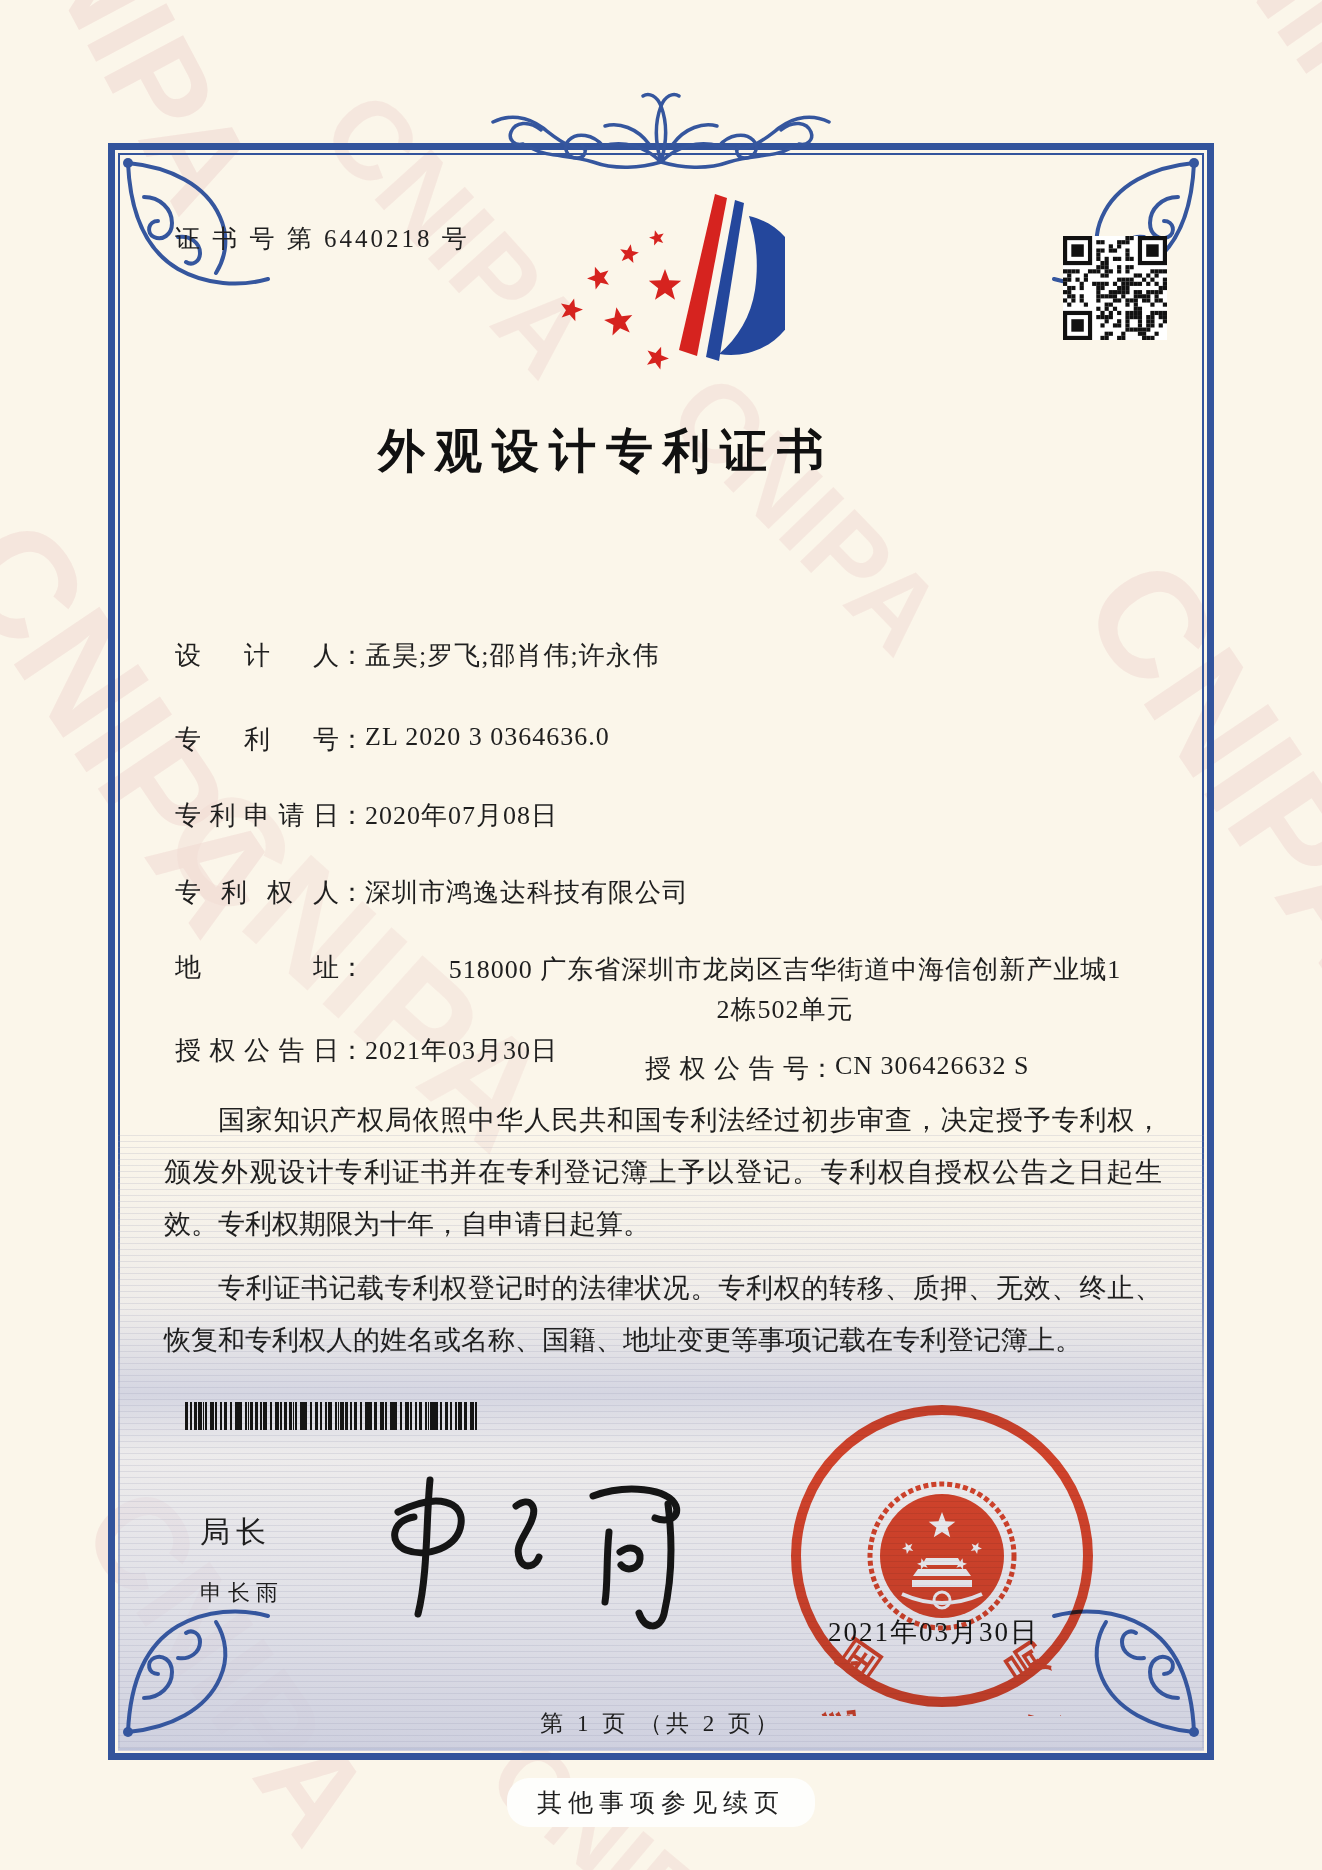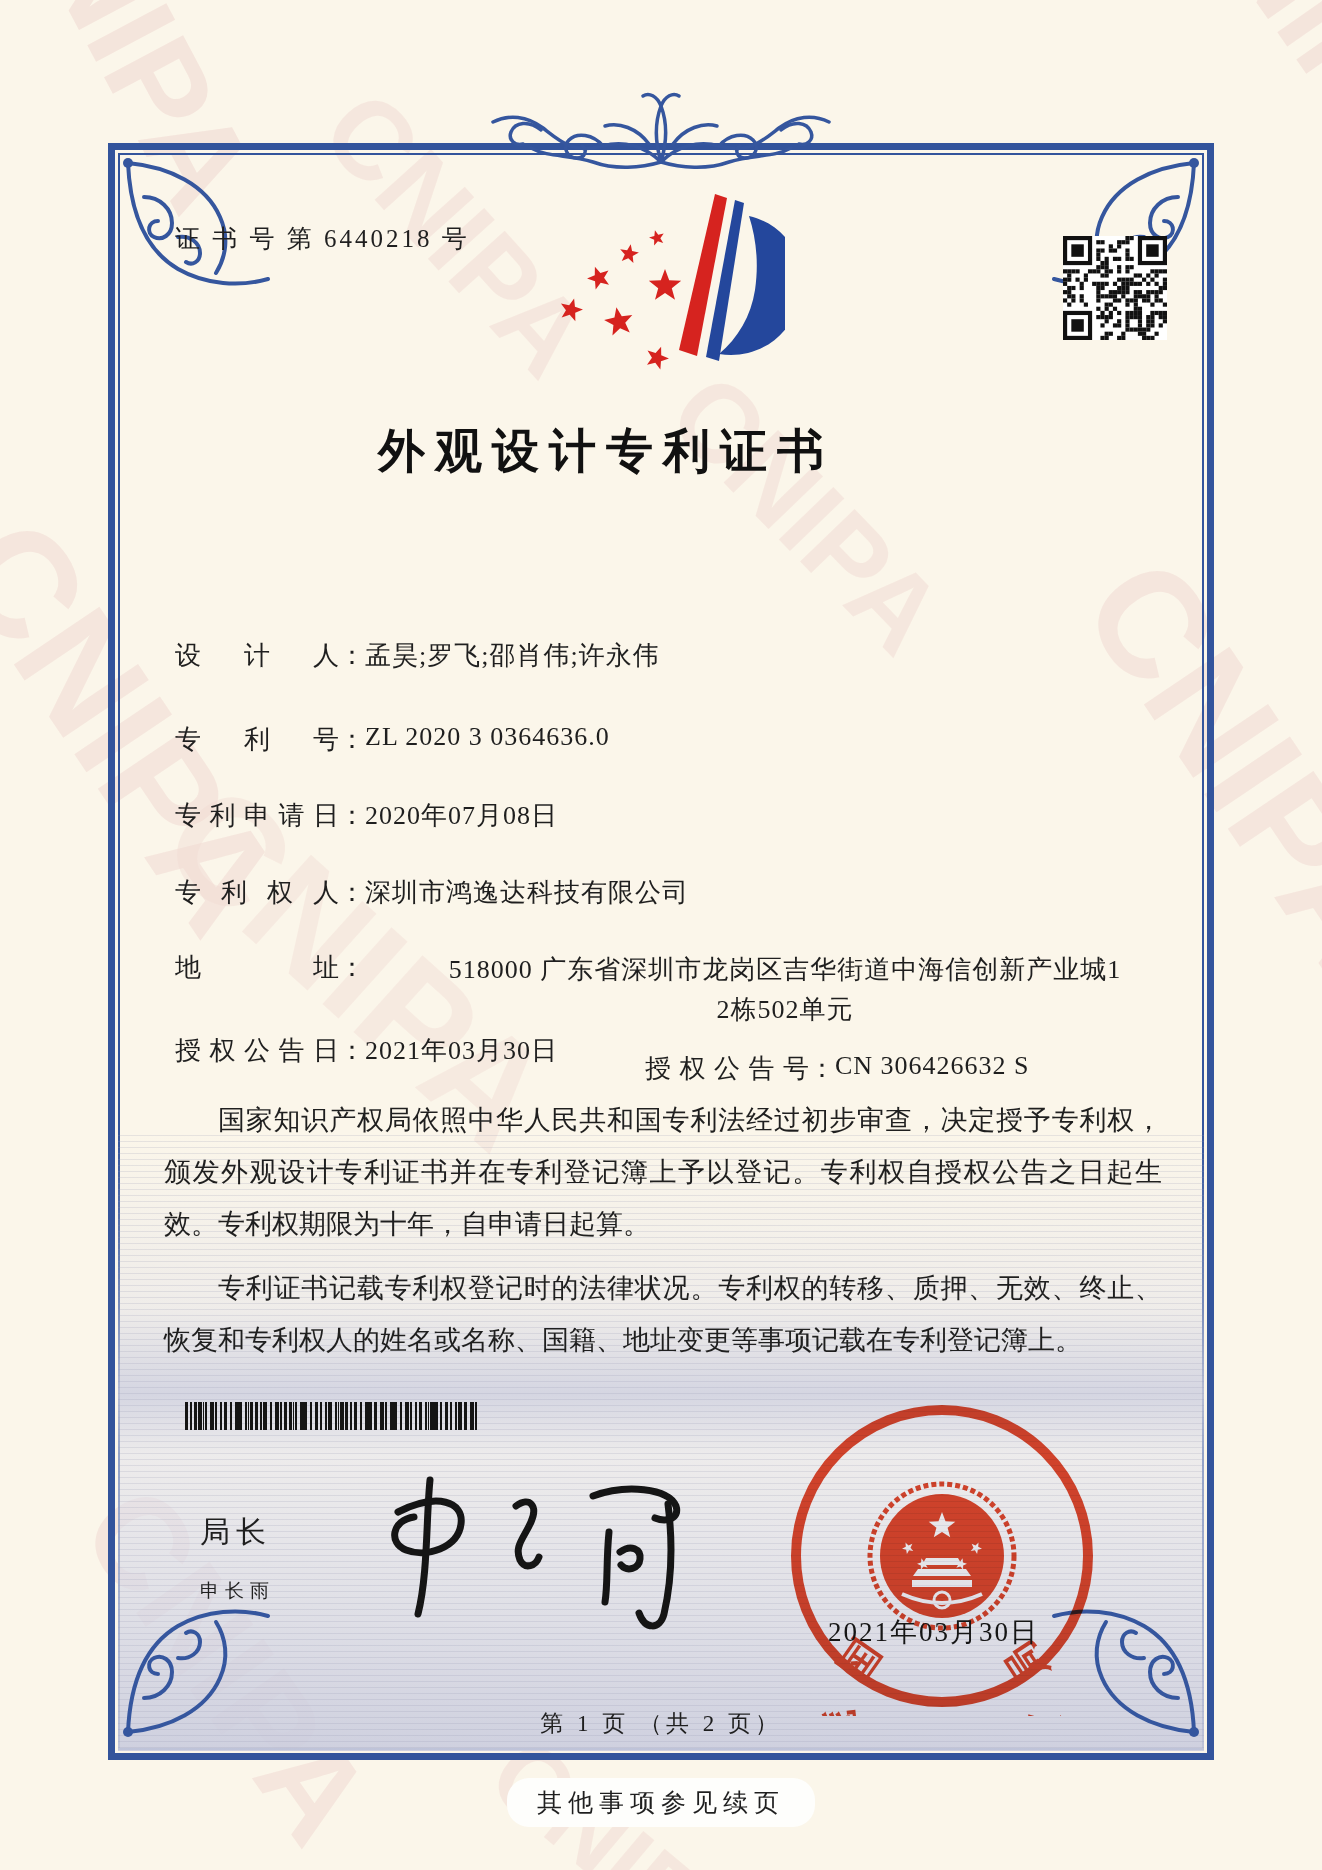--- a/index.html
+++ b/index.html
@@ -43,21 +43,21 @@
          line-height:52px;text-align:justify;}
   .paras p{margin:12px;text-indent:54px;}
   
   .barcode{position:absolute;left:185px;top:1402px;width:292px;height:28px;z-index:4;
     background:
       repeating-linear-gradient(90deg,#141414 0 2px,rgba(0,0,0,0) 2px 5px),
       repeating-linear-gradient(90deg,#141414 0 1px,rgba(0,0,0,0) 1px 9px),
       repeating-linear-gradient(90deg,#141414 0 3px,rgba(0,0,0,0) 3px 13px);}
   .signer-title{position:absolute;left:200px;top:1512px;font-size:30px;letter-spacing:6px;
         font-family:"Liberation Sans","DejaVu Sans",sans-serif;font-weight:500;z-index:4;}
-  .signer-name{position:absolute;left:200px;top:1578px;font-size:19px;letter-spacing:6px;
+  .signer-name{position:absolute;left:200px;top:1578px;font-size:22px;letter-spacing:6px;
         font-family:"Liberation Sans","DejaVu Sans",sans-serif;font-weight:500;z-index:4;}
   .sig{position:absolute;left:368px;top:1462px;z-index:5;}
   .seal{position:absolute;left:782px;top:1396px;z-index:4;opacity:.93;mix-blend-mode:multiply;}
   .seal-date{position:absolute;left:828px;top:1614px;font-size:27px;letter-spacing:2px;
              color:#151515;z-index:6;white-space:nowrap;}
   .page-info{position:absolute;left:108px;top:1708px;width:1106px;text-align:center;
              font-size:23px;letter-spacing:4px;z-index:4;}
   .cont-note{position:absolute;left:50%;transform:translateX(-50%);top:1778px;
              background:#fefefc;padding:8px 30px;font-size:25px;letter-spacing:6px;z-index:4;border-radius:22px;}
 </style>

